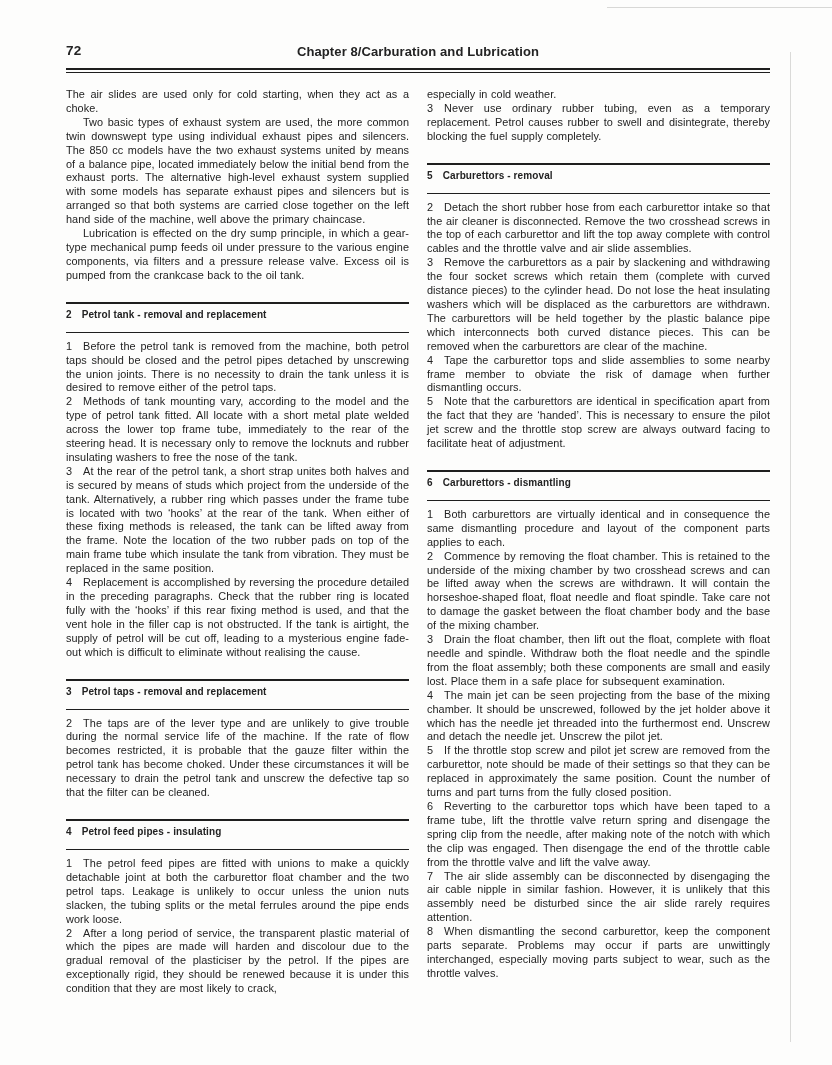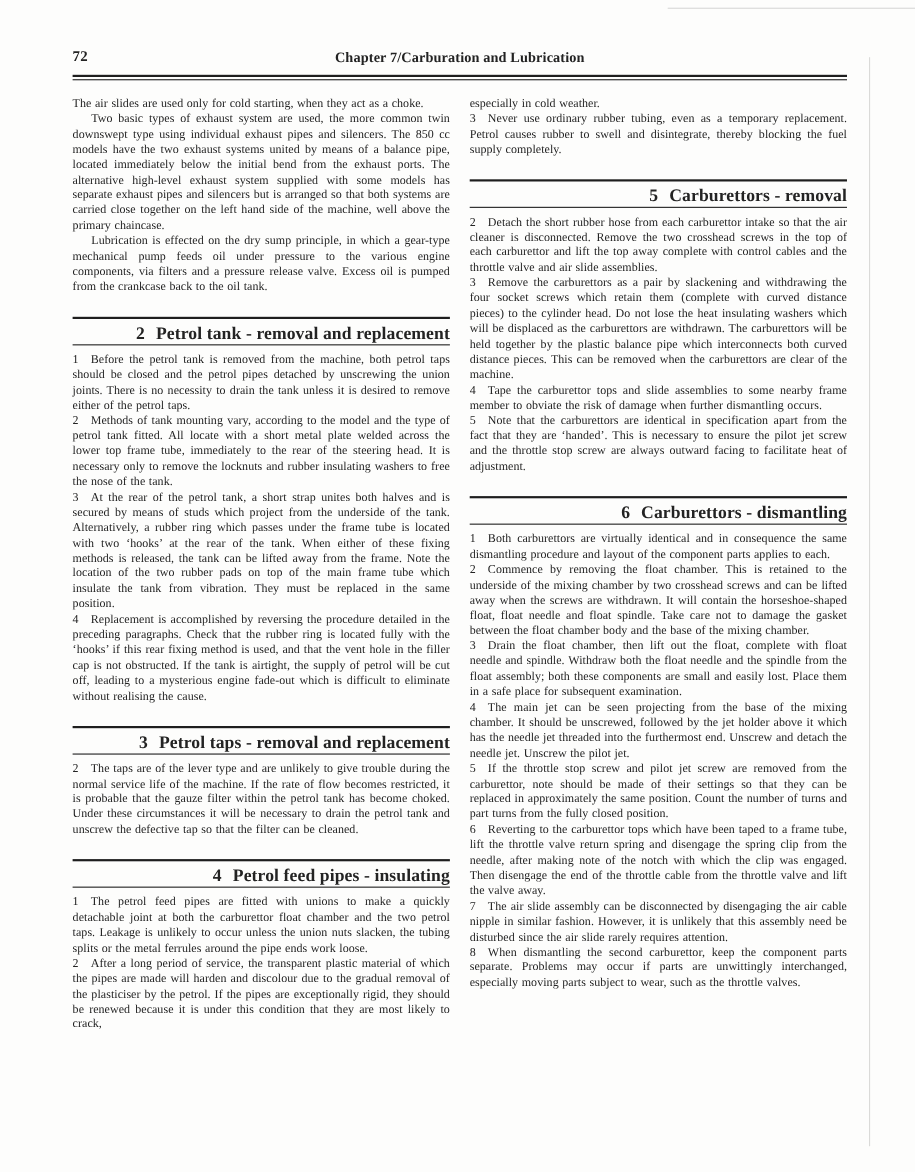--- a/index.html
+++ b/index.html
@@ -7,21 +7,20 @@
     width: 832px; height: 1065px;
     background: #fdfdfc;
     font-family: "Liberation Sans", "DejaVu Sans", sans-serif;
     color: #232323;
     overflow: hidden;
   }
   .page {
     position: relative;
     width: 832px; height: 1065px;
     padding: 42px 62px 20px 66px;
-    font-family: Liberation Serif, serif;
   }
   
   .artifact-top {
     position: absolute; top: 7px; right: 0; width: 225px; height: 1px;
     background: #d8d8d6;
   }
   .artifact-right {
     position: absolute; top: 52px; right: 41px; width: 1px; height: 990px;
     background: #dadad8;
   }
@@ -50,38 +49,37 @@
     word-spacing: 0.5px; letter-spacing: 0.05px;
   }
   .para.indent { text-indent: 17px; }
   .pnum { margin-right: 11px; font-weight: normal; }
   .pnum:empty { margin-right: 0; }
   
   .section { margin-top: 19px; }
   .sec-head {
     border-top: 2.5px solid #1e1e1e;
     border-bottom: 1.5px solid #1e1e1e;
-    padding: 5px 0 0 0;
-    font-size: 16px; font-weight: bold;
+    padding: 5px 0 12px 0;
+    font-size: 10px; font-weight: bold;
     margin-bottom: 7px;
     letter-spacing: 0.1px;
-    text-align: right;
   }
   .hnum { margin-right: 10px; }
 </style>
 </head>
 <body>
 
 <div class="page">
   <div class="artifact-top"></div>
   <div class="artifact-right"></div>
 
   <div class="page-header">
     <span class="page-num">72</span>
-    <div class="chapter-title">Chapter 7/Carburation and Lubrication</div>
+    <div class="chapter-title">Chapter 8/Carburation and Lubrication</div>
   </div>
   <div class="header-rule"></div>
 
   <div class="columns">
 
     <div class="col">
       <p class="para"><span class="ptext">The air slides are used only for cold starting, when they act as a choke.</span></p>
       <p class="para indent"><span class="ptext">Two basic types of exhaust system are used, the more common twin downswept type using individual exhaust pipes and silencers. The 850 cc models have the two exhaust systems united by means of a balance pipe, located immediately below the initial bend from the exhaust ports. The alternative high-level exhaust system supplied with some models has separate exhaust pipes and silencers but is arranged so that both systems are carried close together on the left hand side of the machine, well above the primary chaincase.</span></p>
       <p class="para indent"><span class="ptext">Lubrication is effected on the dry sump principle, in which a gear-type mechanical pump feeds oil under pressure to the various engine components, via filters and a pressure release valve. Excess oil is pumped from the crankcase back to the oil tank.</span></p>
 

